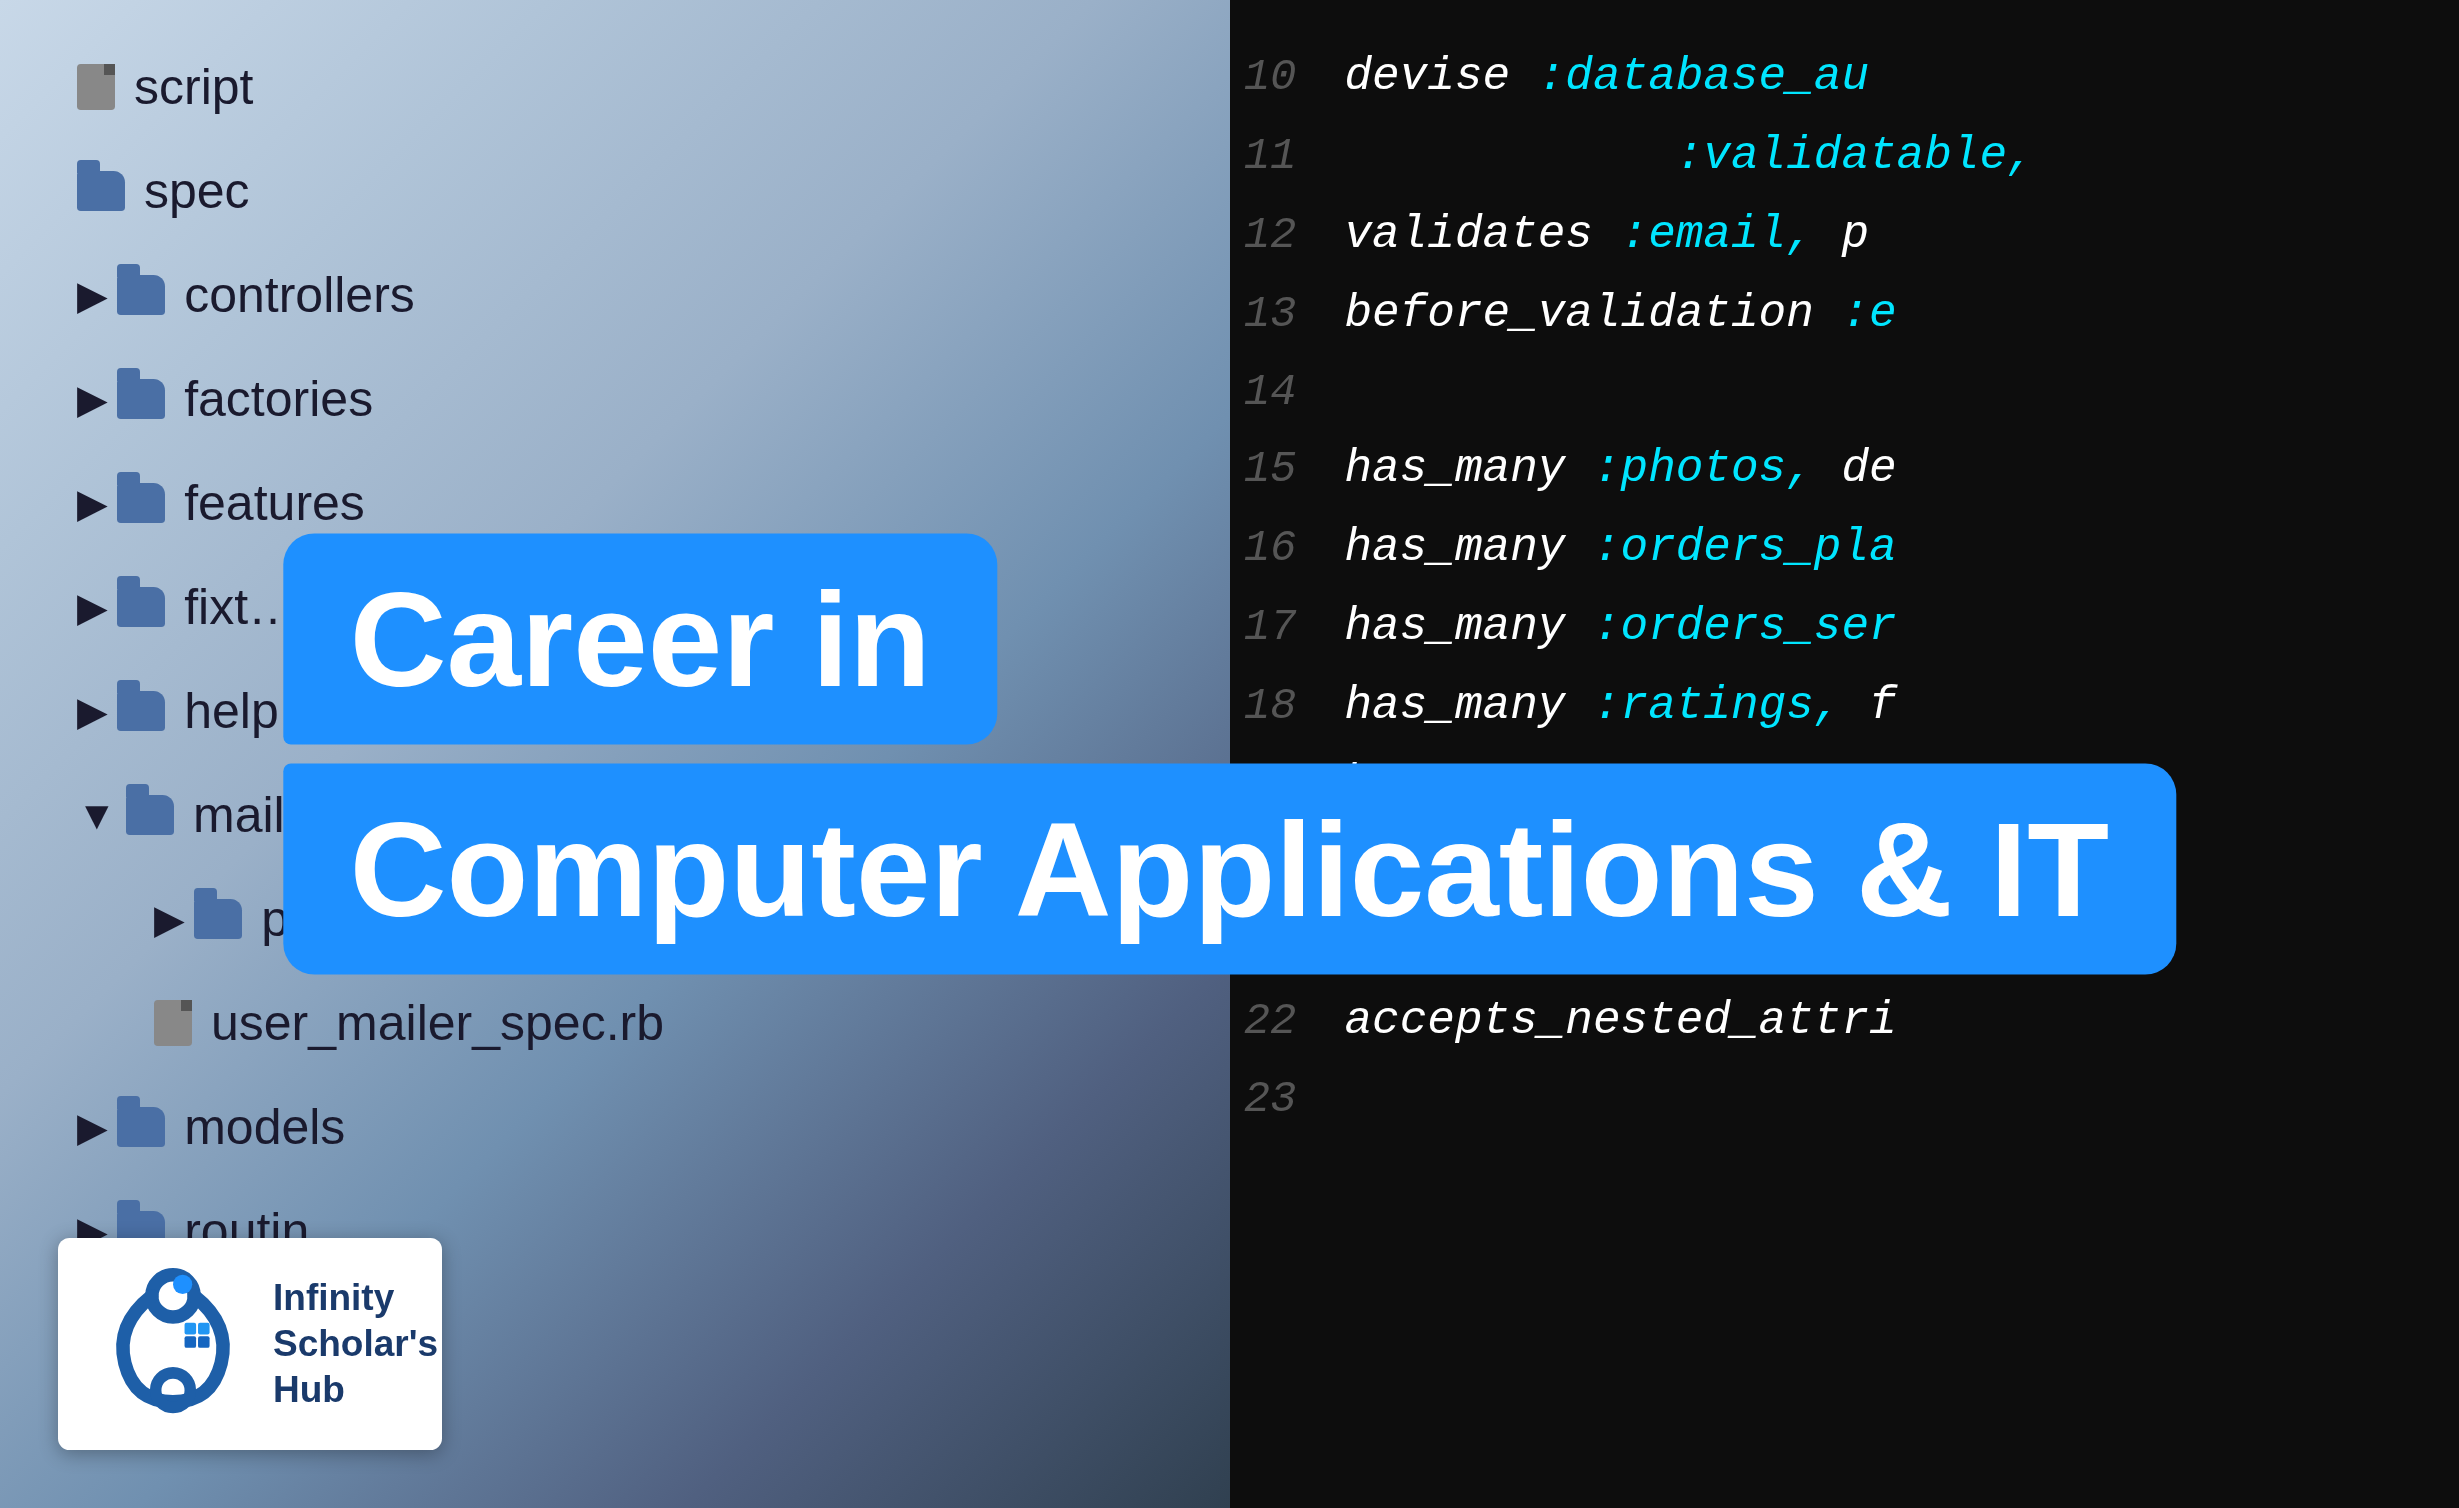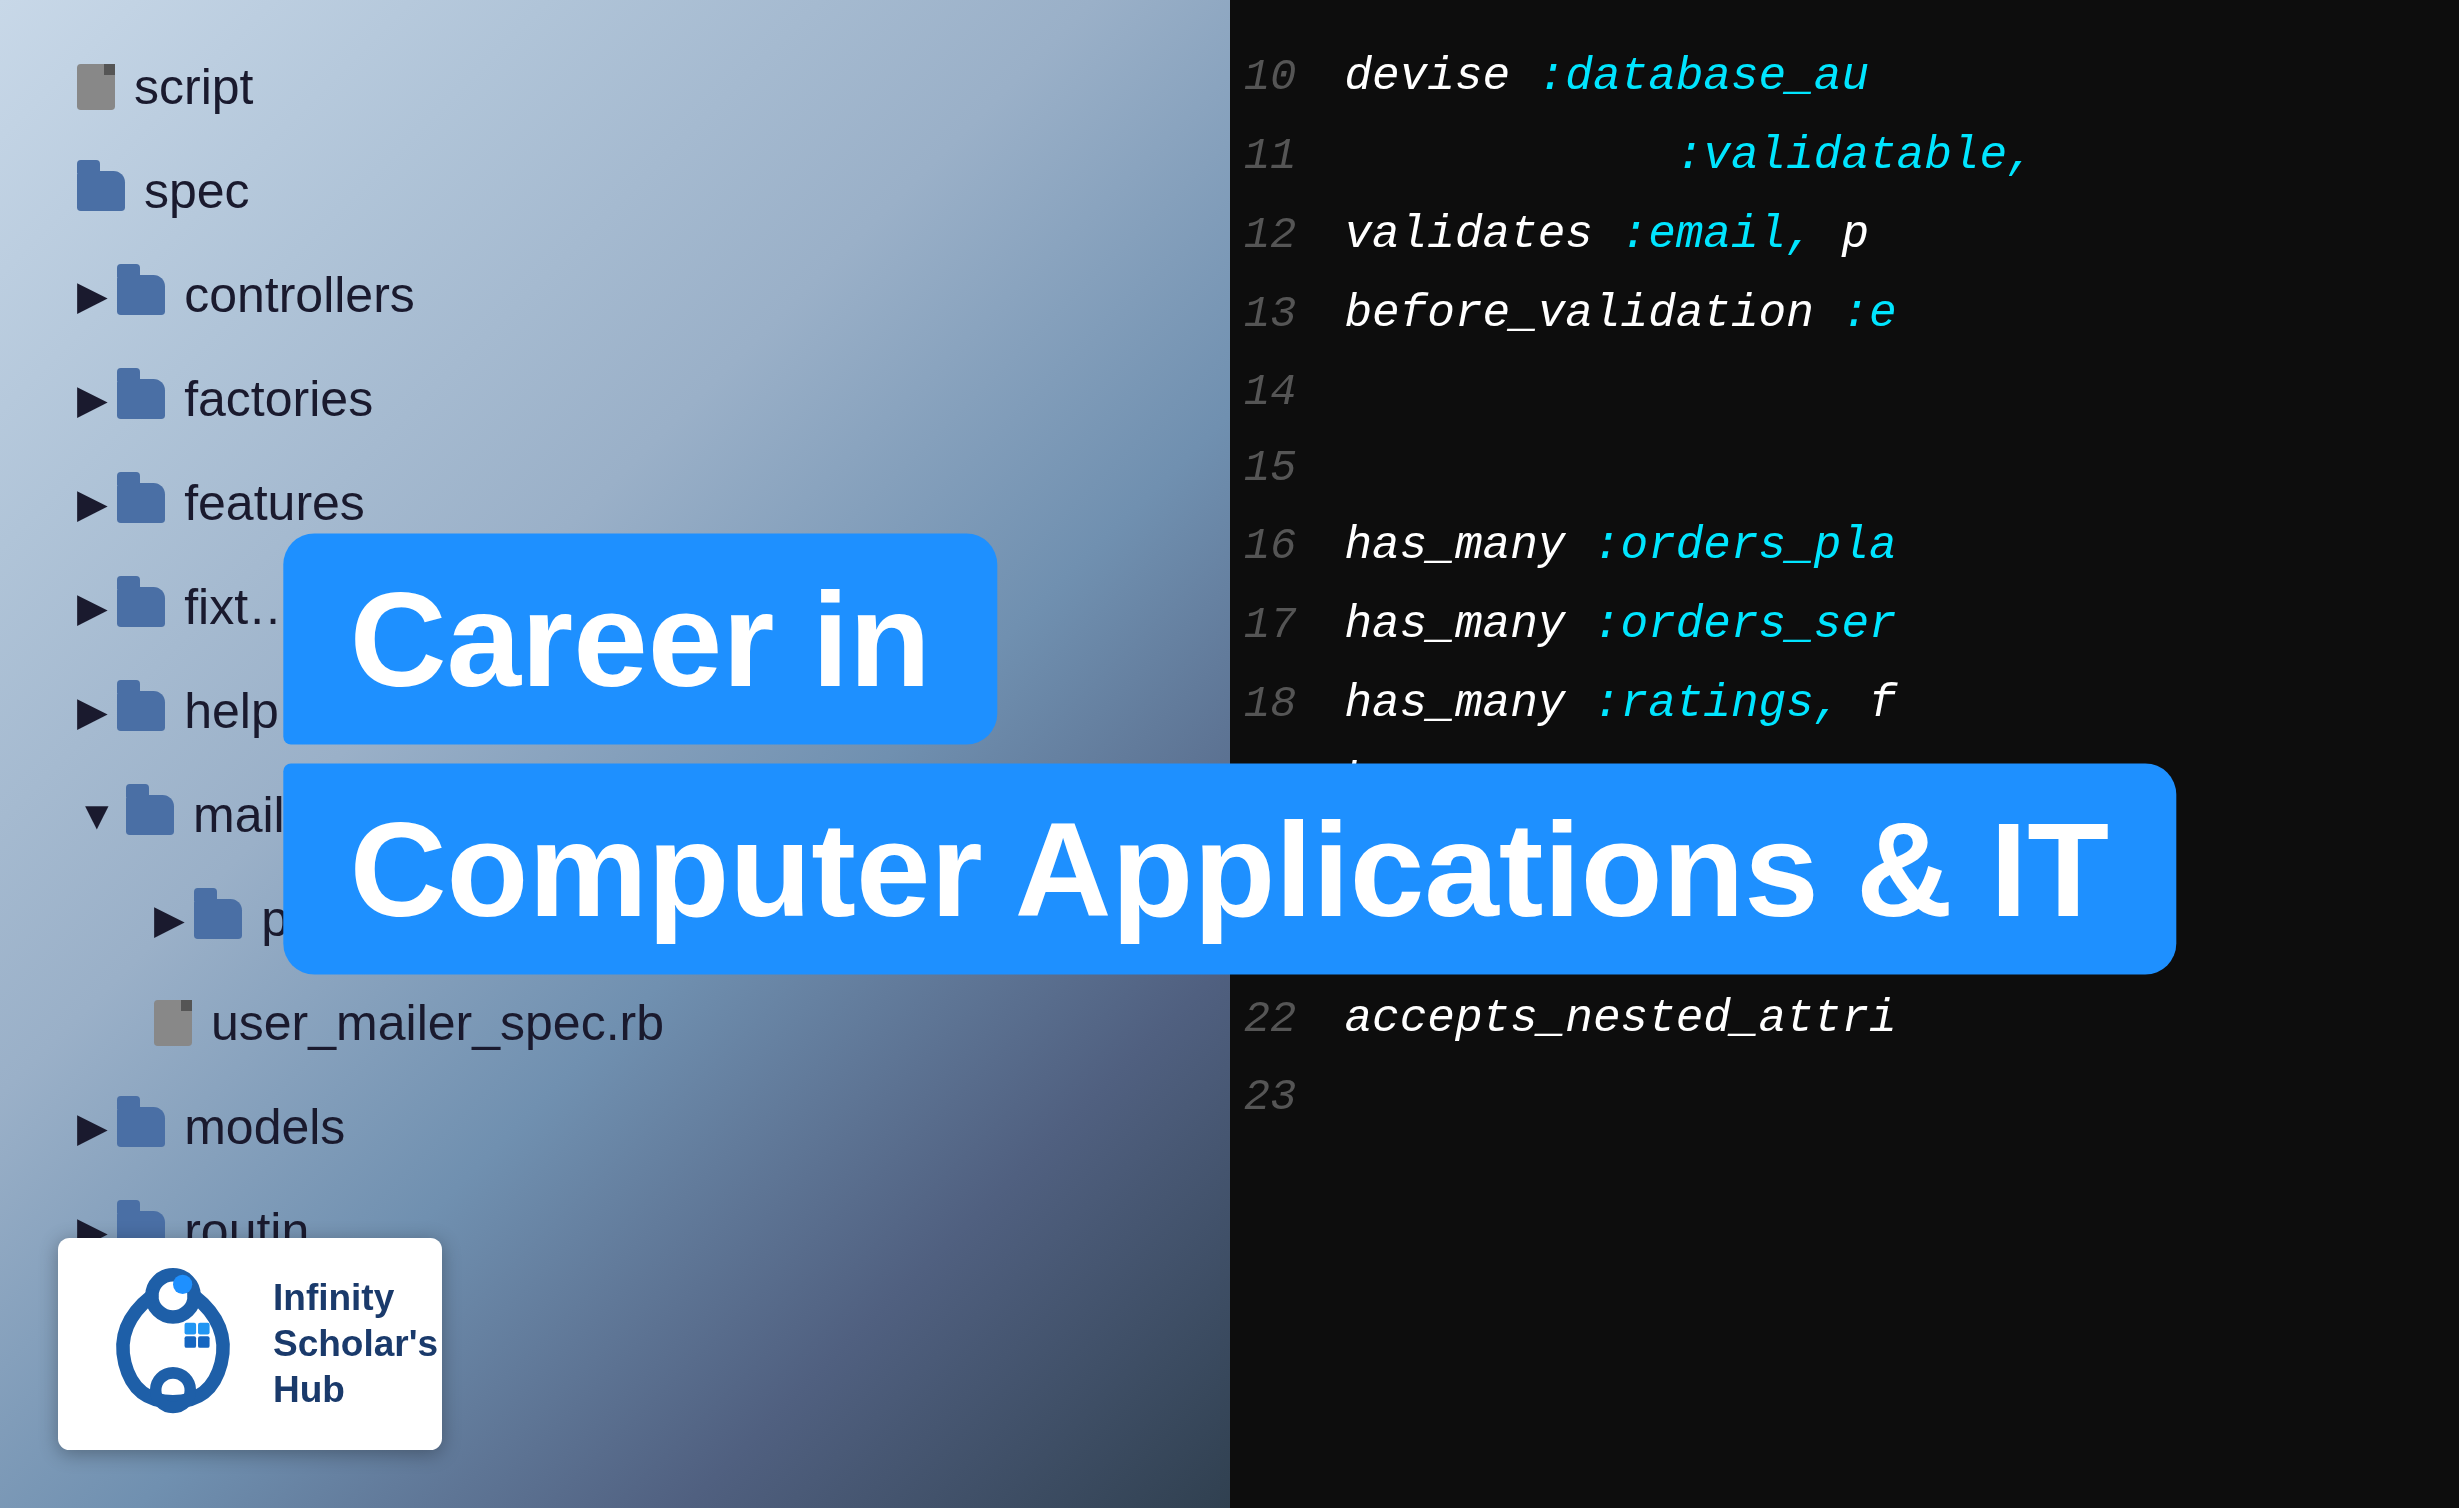--- a/index.html
+++ b/index.html
@@ -342,20 +342,23 @@
         </span>
       </div>
 
       <div class="code-line">
         <span class="line-num">14</span>
         <span class="line-code"></span>
       </div>
 
       <div class="code-line">
         <span class="line-num">15</span>
+        <span class="line-code">
+          <span class="kw-white">has_many </span><span class="kw-cyan">:photos,</span><span class="kw-white"> de</span>
+        </span>
       </div>
 
       <div class="code-line">
         <span class="line-num">16</span>
         <span class="line-code">
           <span class="kw-white">has_many </span><span class="kw-cyan">:orders_pla</span>
         </span>
       </div>
 
       <div class="code-line">

